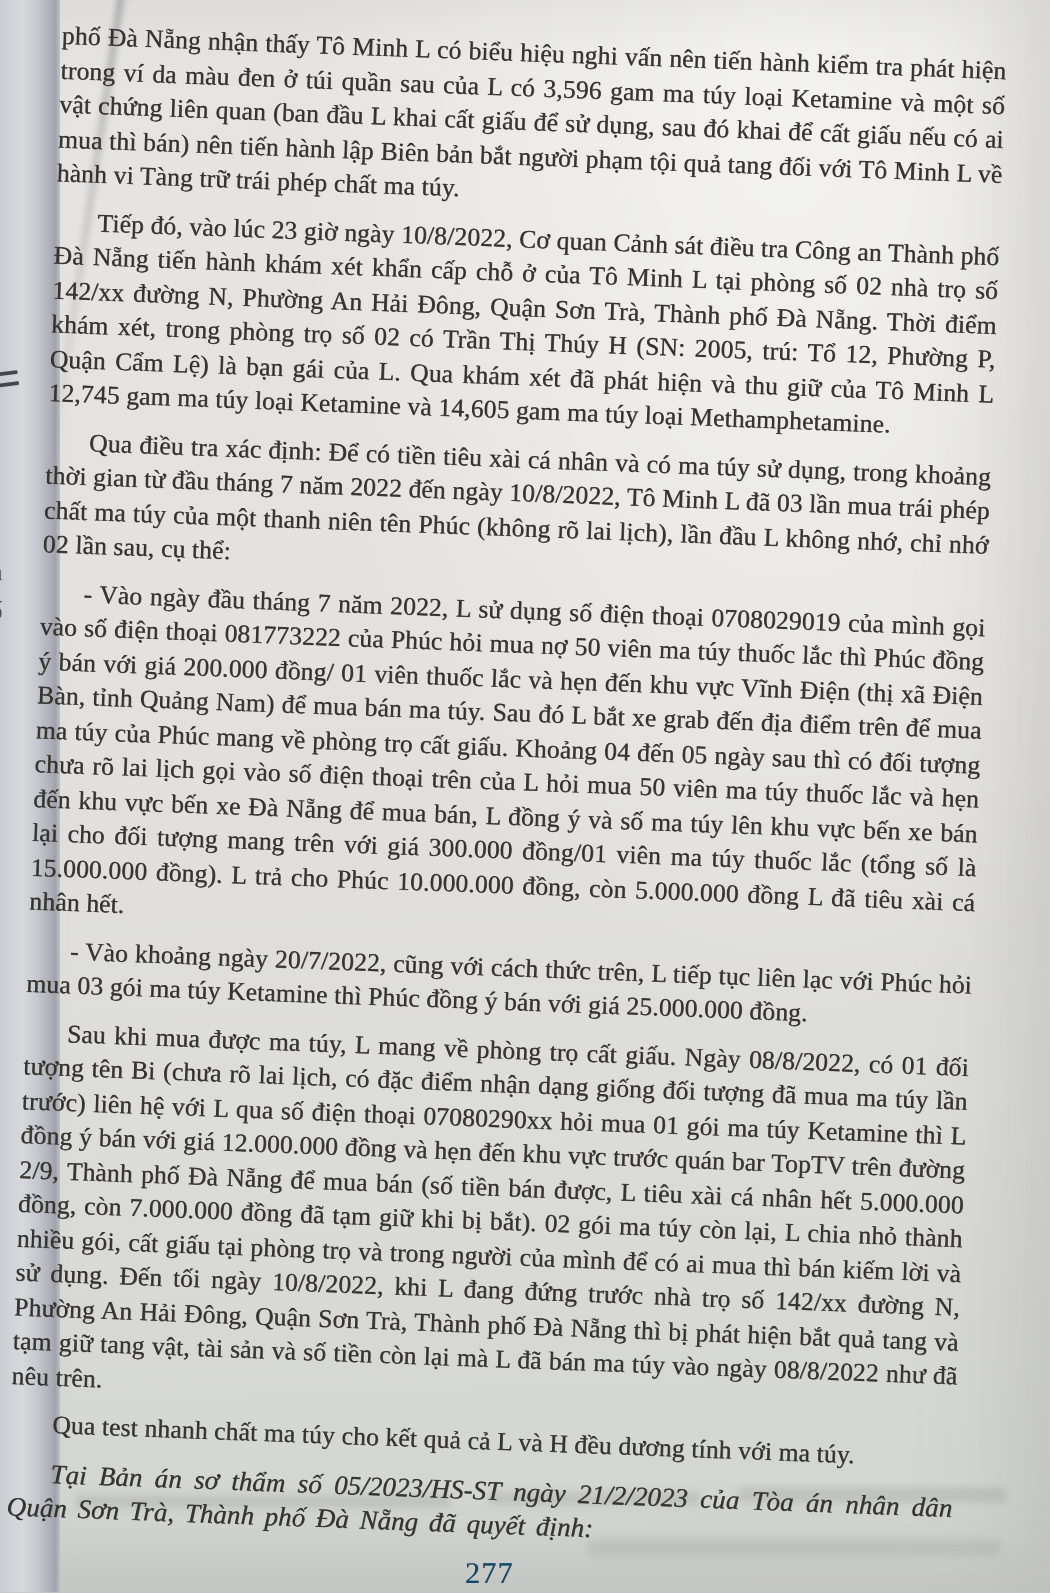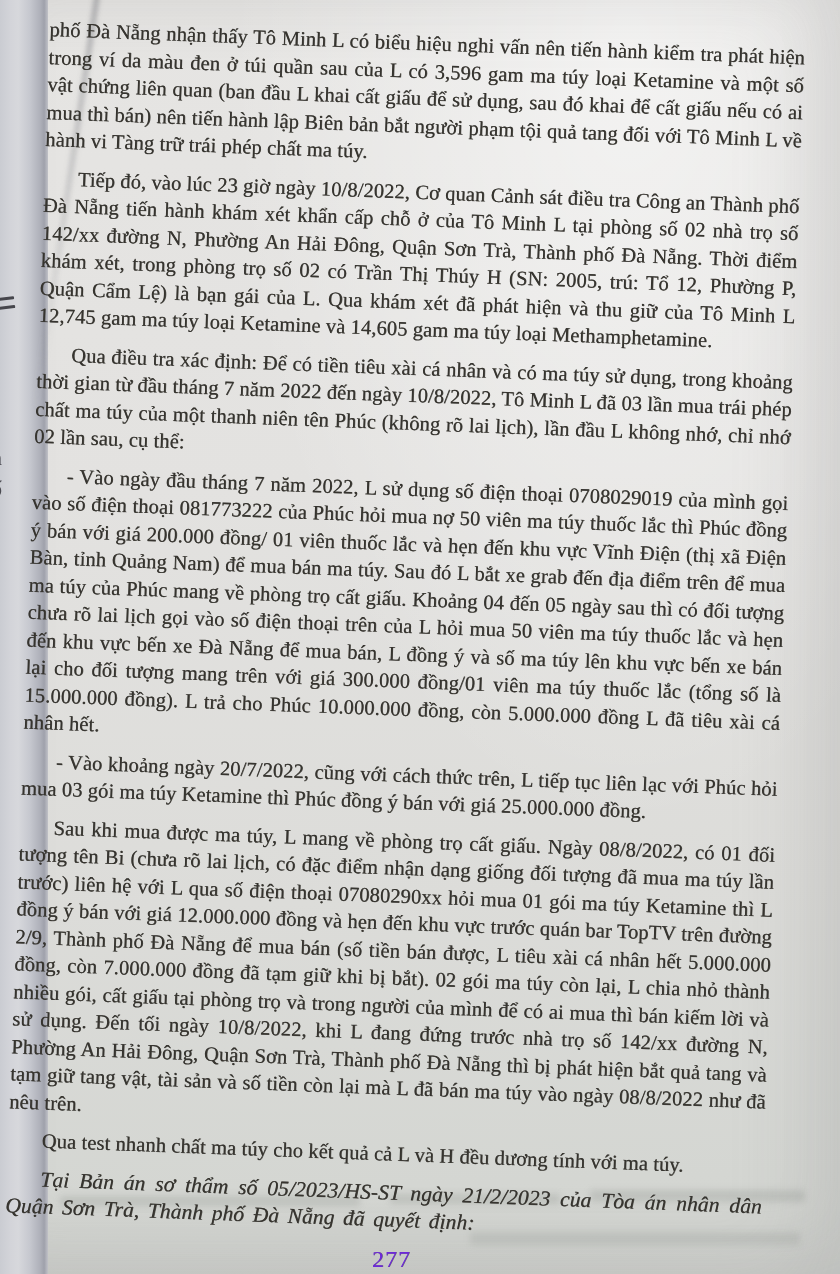--- a/index.html
+++ b/index.html
@@ -64,21 +64,21 @@
   .text-rotor p.indent { text-indent: 34px; }
   .text-rotor p.italic {
     font-style: italic;
     font-size: 21.5px;
     word-spacing: 3px;
   }
   .page-number {
     position: absolute;
     left: 372px; top: 1246px;
     font-size: 24px;
-    color: #6d28d9;
+    color: #0c4a6e;
     letter-spacing: 1px;
     text-shadow: 0.4px 0.2px 0.4px rgba(76,74,70,0.7);
   }
   
   .equals-mark { position: absolute; left: -2px; top: 297px; transform: rotate(-7deg); }
   .equals-mark .bar {
     width: 17px; height: 3px;
     background: #46464c;
     border-radius: 1px;
     margin-bottom: 6px;

